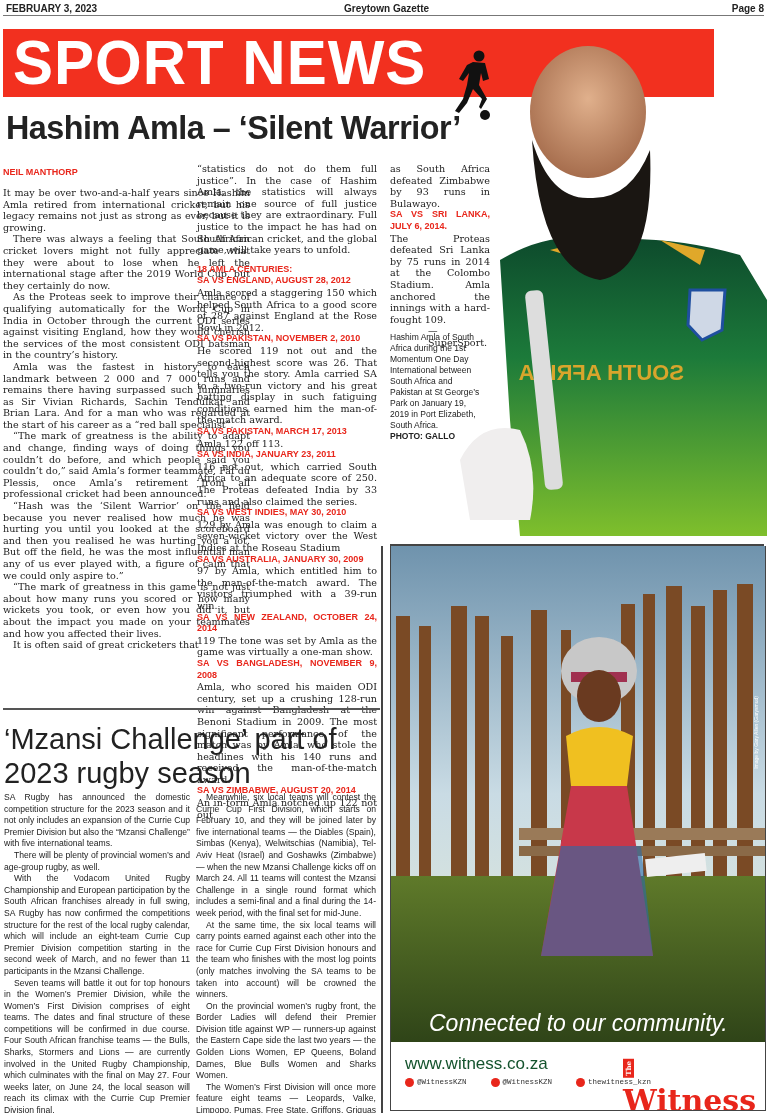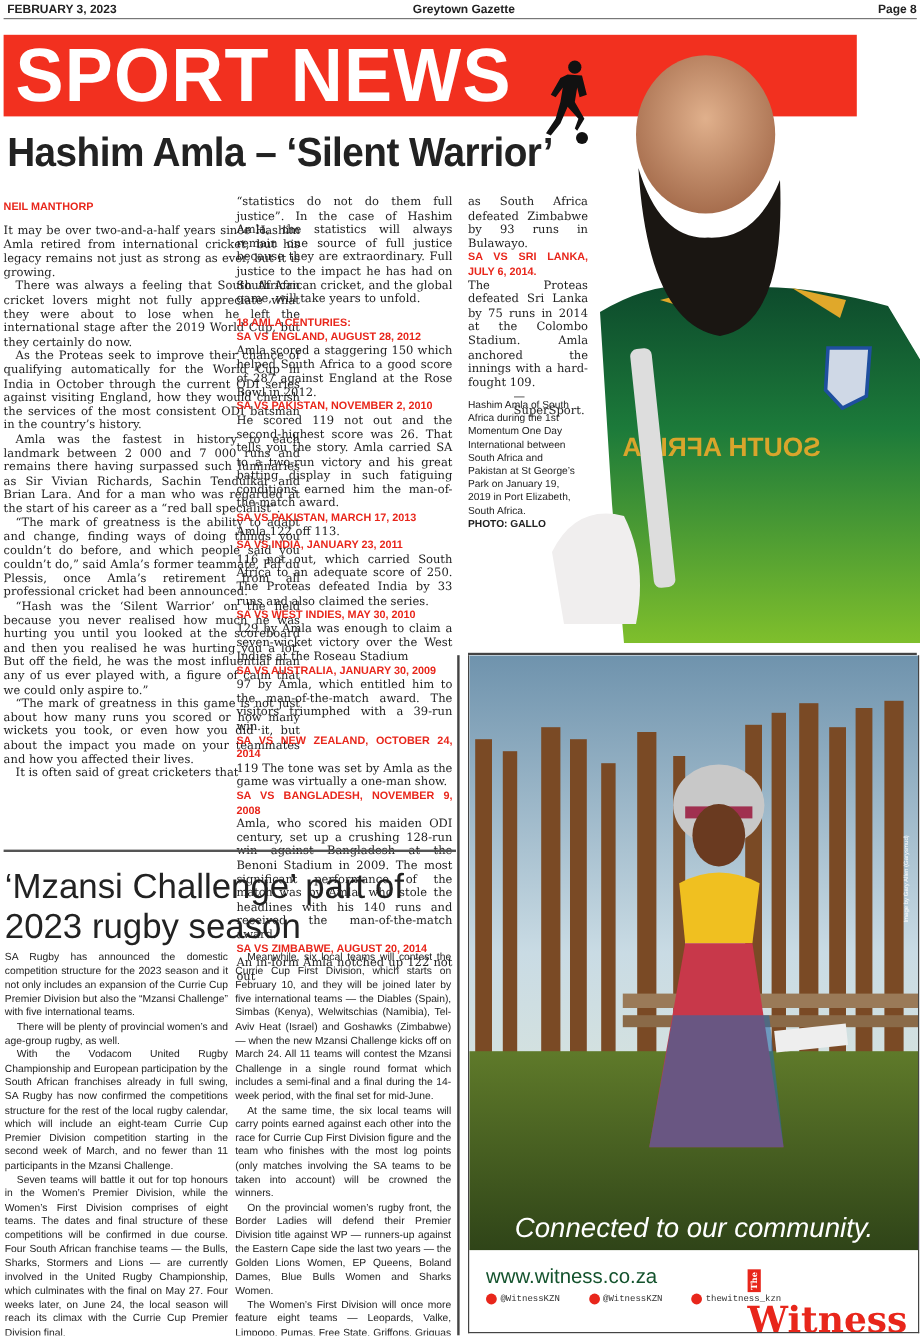--- a/index.html
+++ b/index.html
@@ -137,21 +137,21 @@
 <div class="rcol" style="left:4px;top:792px;width:186px;">
   <p class="noind">SA Rugby has announced the domestic competition structure for the 2023 season and it not only includes an expansion of the Currie Cup Premier Division but also the “Mzansi Challenge” with five international teams.</p>
   <p>There will be plenty of provincial women’s and age-group rugby, as well.</p>
   <p>With the Vodacom United Rugby Championship and European participation by the South African franchises already in full swing, SA Rugby has now confirmed the competitions structure for the rest of the local rugby calendar, which will include an eight-team Currie Cup Premier Division competition starting in the second week of March, and no fewer than 11 participants in the Mzansi Challenge.</p>
   <p>Seven teams will battle it out for top honours in the Women’s Premier Division, while the Women’s First Division comprises of eight teams. The dates and final structure of these competitions will be confirmed in due course. Four South African franchise teams — the Bulls, Sharks, Stormers and Lions — are currently involved in the United Rugby Championship, which culminates with the final on May 27. Four weeks later, on June 24, the local season will reach its climax with the Currie Cup Premier Division final.</p>
 
 </div>
 
 <div class="rcol" style="left:196px;top:792px;width:180px;">
   <p>Meanwhile, six local teams will contest the Currie Cup First Division, which starts on February 10, and they will be joined later by five international teams — the Diables (Spain), Simbas (Kenya), Welwitschias (Namibia), Tel-Aviv Heat (Israel) and Goshawks (Zimbabwe) — when the new Mzansi Challenge kicks off on March 24. All 11 teams will contest the Mzansi Challenge in a single round format which includes a semi-final and a final during the 14-week period, with the final set for mid-June.</p>
-  <p>At the same time, the six local teams will carry points earned against each other into the race for Currie Cup First Division figure and the team who finishes with the most log points (only matches involving the SA teams to be taken into account) will be crowned the winners.</p>
+  <p>At the same time, the six local teams will carry points earned against each other into the race for Currie Cup First Division honours and the team who finishes with the most log points (only matches involving the SA teams to be taken into account) will be crowned the winners.</p>
   <p>On the provincial women’s rugby front, the Border Ladies will defend their Premier Division title against WP — runners-up against the Eastern Cape side the last two years — the Golden Lions Women, EP Queens, Boland Dames, Blue Bulls Women and Sharks Women.</p>
   <p>The Women’s First Division will once more feature eight teams — Leopards, Valke, Limpopo, Pumas, Free State, Griffons, Griquas and SWD. These competitions are scheduled to take place towards the middle of the year. — The Witness.</p>
 </div>
 
 <div class="ad">
   <div class="ad-photo">
     <svg width="374" height="496" viewBox="0 0 374 496">
       <defs>
         <linearGradient id="sky" x1="0" y1="0" x2="0" y2="1">
           <stop offset="0" stop-color="#6f93ad"></stop>

